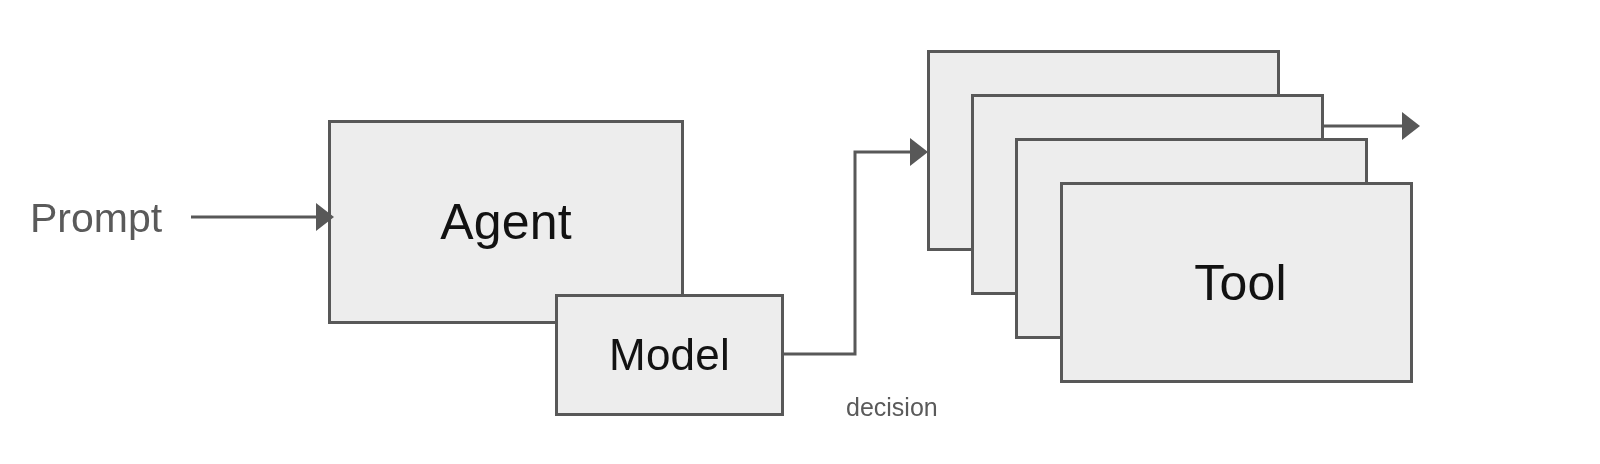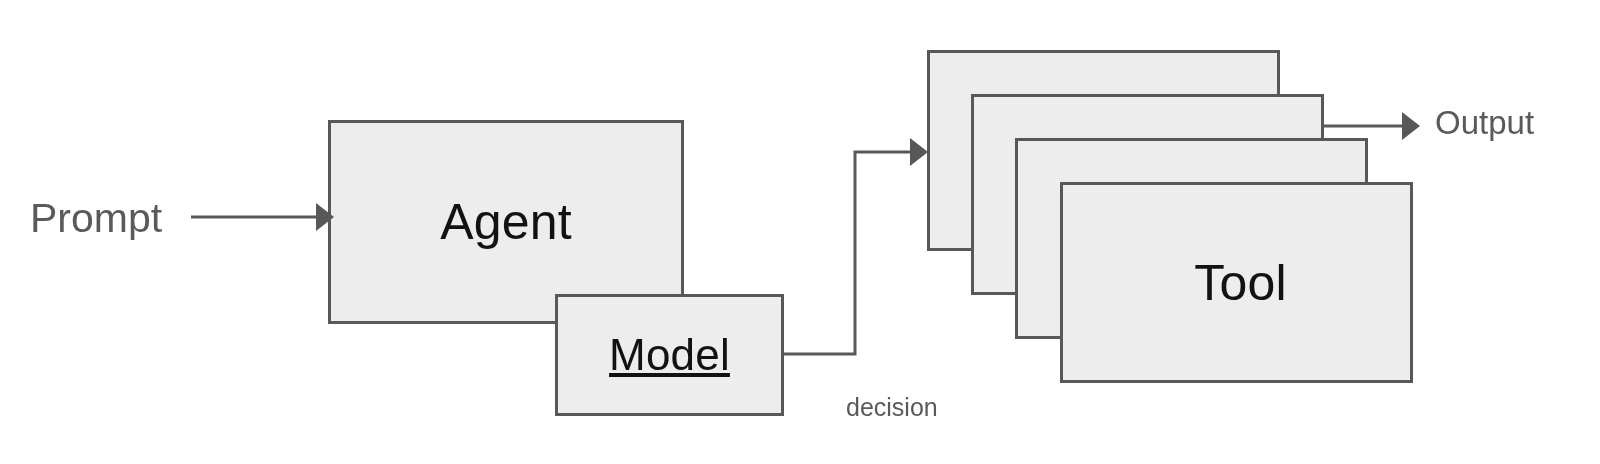--- a/index.html
+++ b/index.html
@@ -45,21 +45,21 @@
   }
   #agent-node .node-label { font-size: 50px; }
   
   #model-node {
     left: 555px;
     top: 294px;
     width: 229px;
     height: 122px;
     z-index: 5;
   }
-  #model-node .node-label { font-size: 44px; text-decoration: underline; }
+  #model-node .node-label { font-size: 44px; }
   
   .tool-card {
     position: absolute;
     width: 353px;
     height: 201px;
     background: #ededed;
     border: 3px solid #585858;
     box-sizing: border-box;
     padding-left: 8px;
   }
@@ -113,21 +113,20 @@
 
   <div class="node" id="agent-node">
     <span class="node-label">Agent</span>
   </div>
 
   <div class="node" id="model-node">
     <span class="node-label">Model</span>
   </div>
 
   <div class="free-label" id="prompt-label">Prompt</div>
-  <div class="free-label" id="output-label">Output</div>
   <div class="free-label" id="decision-label">decision</div>
 
   <svg id="connectors" viewBox="0 0 1600 464">
 
     <g>
       <line x1="191" y1="217" x2="318" y2="217"></line>
       <polygon points="316,203 334,217 316,231"></polygon>
     </g>
 
     <g>

